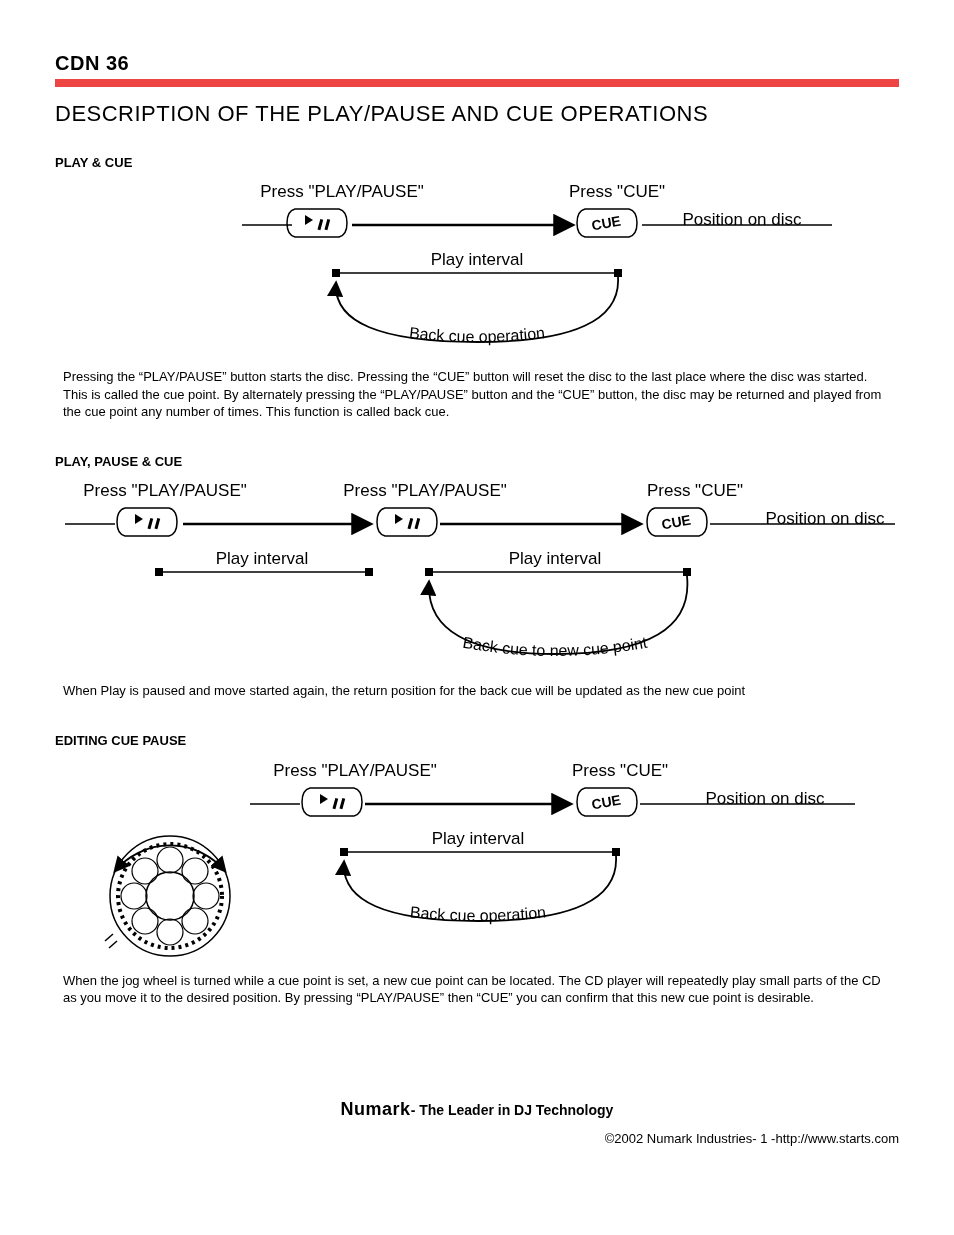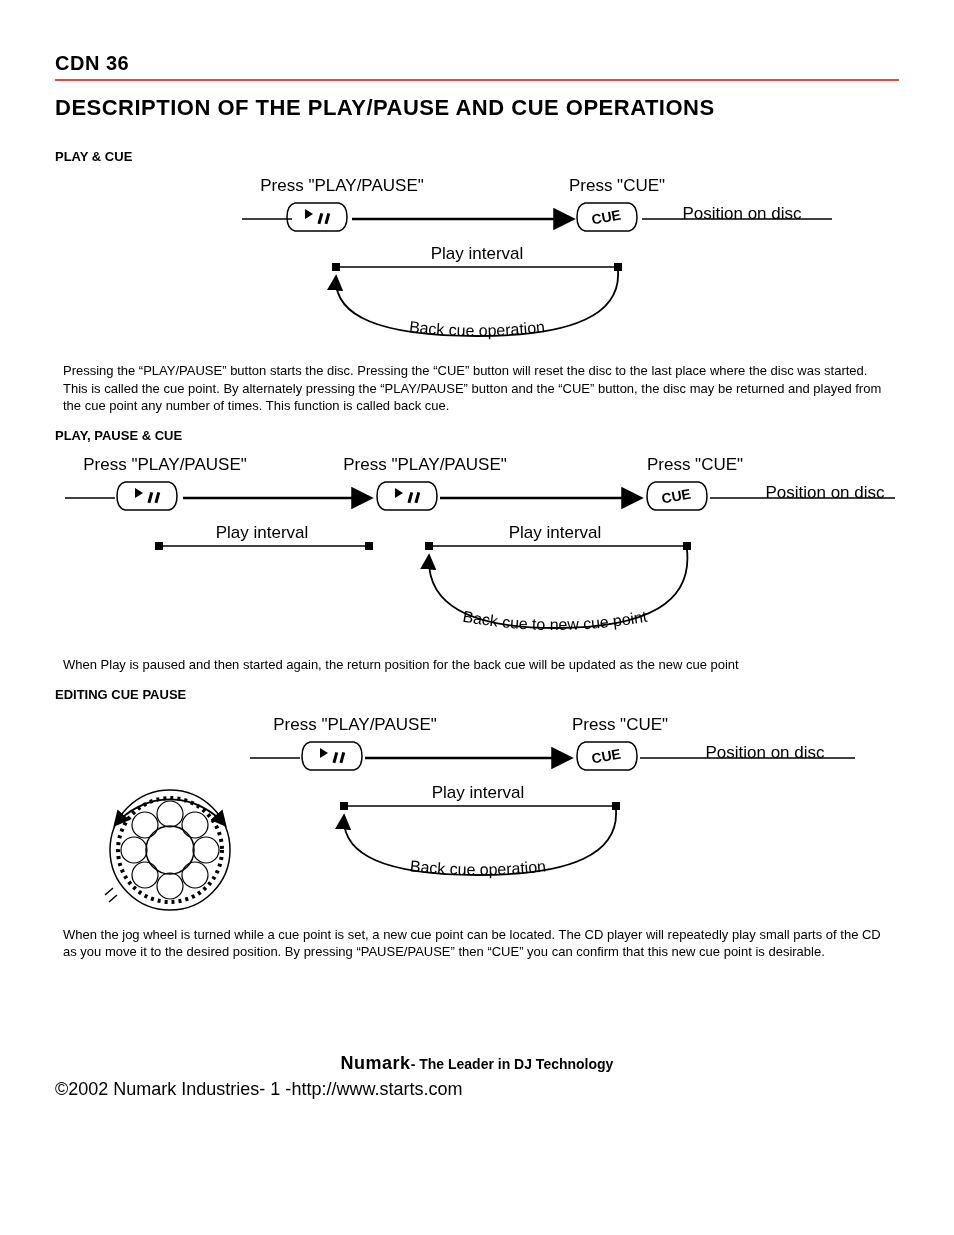--- a/index.html
+++ b/index.html
@@ -10,34 +10,34 @@
     font-size: 13px;
     line-height: 1.35;
     width: 954px;
     box-sizing: border-box;
   }
   .model-header {
     font-family: Arial, sans-serif;
     font-weight: 900;
     font-size: 20px;
     letter-spacing: 0.5px;
-    border-bottom: 2px solid #ef4444;
+    border-bottom: 8px solid #ef4444;
     padding-bottom: 2px;
     margin-bottom: 10px;
   }
   .page-title {
-    font-weight: 700;
+    font-weight: 400;
     font-size: 22px;
     margin: 12px 0 18px 0;
     letter-spacing: 0.5px;
   }
   .section-heading {
     font-weight: 700;
     font-size: 13px;
-    margin-top: 12px;
+    margin-top: 32px;
     margin-bottom: 6px;
   }
   .section-heading.first { margin-top: 25px; }
   .body-text {
     font-size: 13px;
     margin: 6px 8px;
     text-align: left;
   }
   .diagram {
     display: block;
@@ -64,23 +64,23 @@
     font-weight: 900;
     font-size: 18px;
     letter-spacing: 0.5px;
   }
   .footer-tag {
     font-weight: 700;
     font-size: 14px;
   }
   .footer-row {
     display: flex;
-    justify-content: flex-start;
-    font-size: 18px;
-    margin-top: 2px;
+    justify-content: flex-end;
+    font-size: 13px;
+    margin-top: 9px;
   }
 </style>
 </head>
 <body>
 
 <div class="model-header">CDN 36</div>
 
 <div class="page-title">DESCRIPTION OF THE PLAY/PAUSE AND CUE OPERATIONS</div>
 
 <div class="section-heading first">PLAY &amp; CUE</div>
@@ -168,21 +168,21 @@
   <rect x="370" y="92" width="8" height="8" fill="#000"></rect>
   <rect x="628" y="92" width="8" height="8" fill="#000"></rect>
   <line x1="374" y1="96" x2="632" y2="96" stroke="#000" stroke-width="1.5"></line>
   <text class="diag-label" x="500" y="88" text-anchor="middle">Play interval</text>
 
   <path d="M632 100 Q 640 178 500 178 Q 370 178 374 106" fill="none" stroke="#000" stroke-width="1.8" marker-end="url(#arrow2)"></path>
   <path id="curve2" d="M400 170 Q 500 190 600 170" fill="none"></path>
   <text class="diag-label-curve"><textPath href="#curve2" startOffset="50%" text-anchor="middle">Back cue to new cue point</textPath></text>
 </svg>
 
-<p class="body-text">When Play is paused and then started again, the return position for the back cue will be updated as the new cue point</p>
+<p class="body-text">When Play is paused and move started again, the return position for the back cue will be updated as the new cue point</p>
 
 <div class="section-heading">EDITING CUE PAUSE</div>
 
 <svg class="diagram" width="844" height="210" viewBox="0 0 844 210">
   <defs>
     <marker id="arrow3" viewBox="0 0 12 12" refX="10" refY="6" markerWidth="9" markerHeight="9" orient="auto-start-reverse">
       <path d="M0,0 L12,6 L0,12 z" fill="#000"></path>
     </marker>
     <marker id="arrow3s" viewBox="0 0 12 12" refX="2" refY="6" markerWidth="9" markerHeight="9" orient="auto">
       <path d="M12,0 L0,6 L12,12 z" fill="#000"></path>
@@ -232,21 +232,21 @@
       <circle cx="-25" cy="-25" r="13"></circle>
     </g>
   </g>
 
   <path d="M60 115 A 72 72 0 0 1 170 115" fill="none" stroke="#000" stroke-width="1.8" marker-start="url(#arrow3s)" marker-end="url(#arrow3)"></path>
 
   <line x1="50" y1="185" x2="58" y2="178" stroke="#000" stroke-width="1.5"></line>
   <line x1="54" y1="192" x2="62" y2="185" stroke="#000" stroke-width="1.5"></line>
 </svg>
 
-<p class="body-text">When the jog wheel is turned while a cue point is set, a new cue point can be located.  The CD player will repeatedly play small parts of the CD as you move it to the desired position.  By pressing “PAUSE/PAUSE” then “CUE” you can confirm that this new cue point is desirable.</p>
+<p class="body-text">When the jog wheel is turned while a cue point is set, a new cue point can be located.  The CD player will repeatedly play small parts of the CD as you move it to the desired position.  By pressing “PLAY/PAUSE” then “CUE” you can confirm that this new cue point is desirable.</p>
 
 <div class="footer">
   <div class="footer-top">
     <span class="footer-brand">Numark</span><span class="footer-tag">- The Leader in DJ Technology</span>
   </div>
   <div class="footer-row">
     <span>©2002 Numark Industries</span>
     <span>- 1 -</span>
     <span>http://www.starts.com</span>
   </div>

